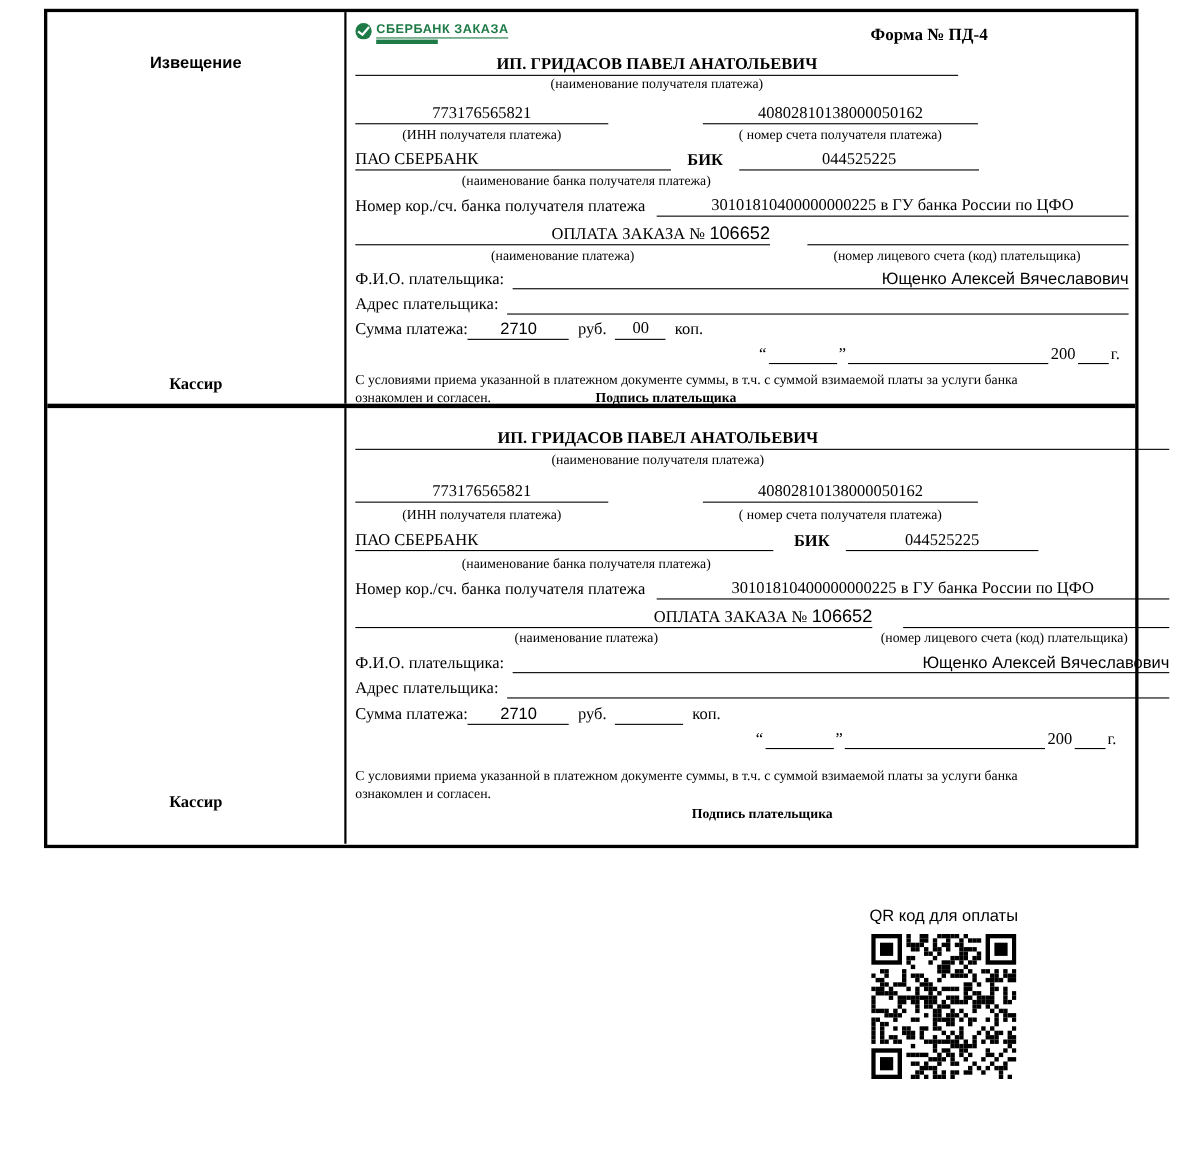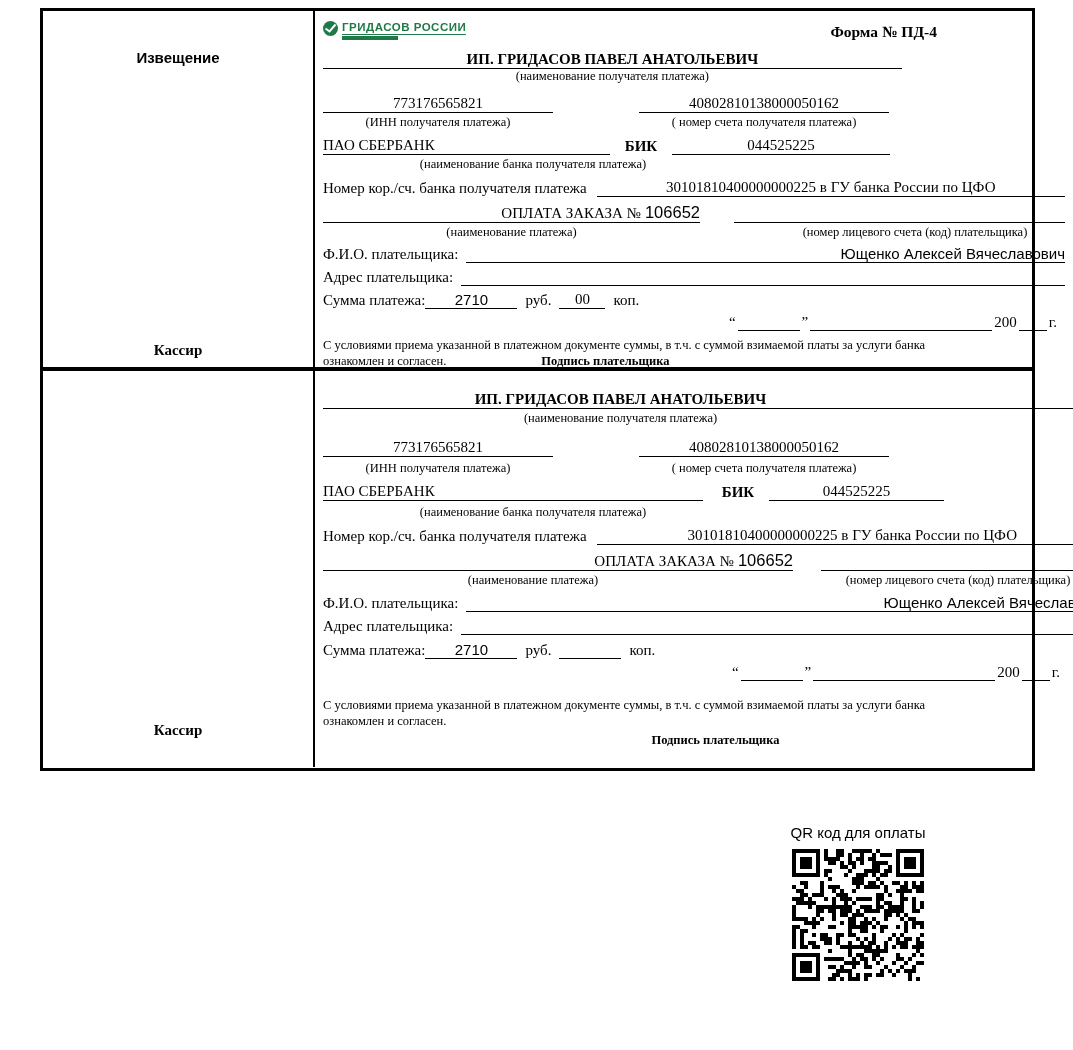--- a/index.html
+++ b/index.html
@@ -51,21 +51,21 @@
   .corr-lbl{white-space:nowrap;}
   .corr-val{flex:1;margin-left:10px;text-align:center;white-space:nowrap;}
   
   .row-opl{margin-top:4px;height:22px;}
   .opl1{width:377px;white-space:nowrap;}
   .opl-gap{width:34px;}
   .opl2{flex:1;}
   .r .opl1{width:470px;}
   .r .opl-gap{width:28px;}
   .opl-val{font-family:"Liberation Sans",sans-serif;font-size:16.5px;margin-left:4px;}
-  .row-oplcap{height:17px;gap:45px;}
+  .row-oplcap{height:17px;}
   .oplcap1{width:377px;}
   .oplcap2{width:300px;margin-left:20px;}
   .r .oplcap1{width:420px;}
   
   .row-fio{margin-top:2px;height:21px;}
   .fio-val{flex:1;margin-left:8px;padding-left:10px;font-family:"Liberation Sans",sans-serif;white-space:nowrap;}
   .row-addr{margin-top:3px;height:20px;}
   .addr-ul{flex:1;margin-left:8px;}
   
   .row-sum{margin-top:3px;height:20px;}
@@ -103,21 +103,21 @@
     </div>
     <div class="right-col">
 
       <div class="row-logo">
         <div class="sber">
           <svg width="15" height="15" viewBox="0 0 15 15">
             <circle cx="7.5" cy="7.5" r="7.5" fill="#1e7a46"></circle>
             <path d="M2.5 7.5 L6.5 10.5 L12.5 3.5" stroke="#fff" stroke-width="2" fill="none"></path>
           </svg>
           <div>
-            <div class="sber-txt">ГРИДАСОВ РОССИИ</div>
+            <div class="sber-txt">СБЕРБАНК ЗАКАЗА</div>
             <div class="sber-strip"></div>
           </div>
         </div>
         <div class="forma">Форма № ПД-4</div>
       </div>
 
       <div class="row name-row">
         <div class="name-ul ul">ИП. ГРИДАСОВ ПАВЕЛ АНАТОЛЬЕВИЧ</div>
       </div>
       <div class="cap cap-name">(наименование получателя платежа)</div>

